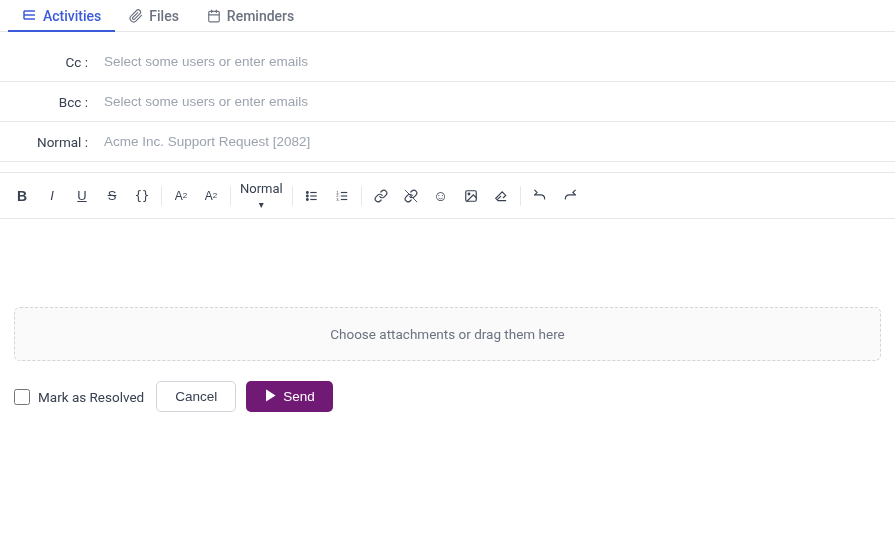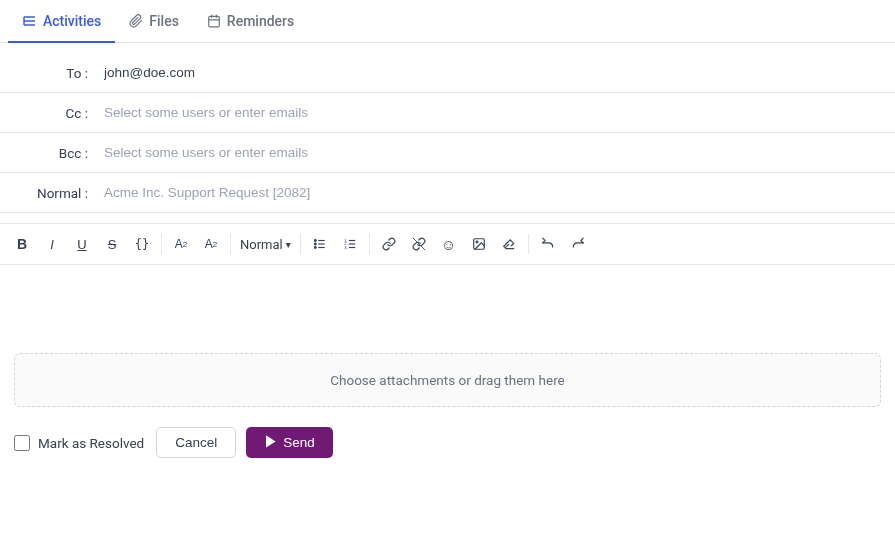--- a/index.html
+++ b/index.html
@@ -12,21 +12,21 @@
       height: 555px;
       overflow: hidden;
     }
 
     
     .tab-bar {
       display: flex;
       align-items: stretch;
       border-bottom: 1px solid #e5e7eb;
       padding: 0 8px;
-      height: 43px;
+      height: 32px;
     }
     .tab {
       display: flex;
       align-items: center;
       gap: 6px;
       padding: 0 14px;
       cursor: pointer;
       color: #6b7280;
       font-size: 14px;
       font-weight: 500;
@@ -116,20 +116,21 @@
       display: flex;
       align-items: center;
       border: none;
       background: transparent;
       cursor: pointer;
       font-size: 13px;
       color: #374151;
       gap: 3px;
       padding: 2px 4px;
       border-radius: 4px;
+      flex-direction: column;
     }
 
     
     .editor-body {
       min-height: 80px;
       padding: 12px;
       background: #fff;
     }
 
     
@@ -226,24 +227,20 @@
         <line x1="8" y1="2" x2="8" y2="6"></line>
         <line x1="3" y1="10" x2="21" y2="10"></line>
       </svg>
     </span>
     <span>Reminders</span>
   </div>
 </div>
 
 <div class="form-area">
 
-  <div class="form-row form-row-to">
-    <span class="form-label">To :</span>
-    <input class="form-input" type="text" value="john@doe.com" style="">
-  </div>
 
   <div class="form-row">
     <span class="form-label">Cc :</span>
     <input class="form-input" type="text" placeholder="Select some users or enter emails" style="">
   </div>
 
   <div class="form-row">
     <span class="form-label">Bcc :</span>
     <input class="form-input" type="text" placeholder="Select some users or enter emails" style="">
   </div>

